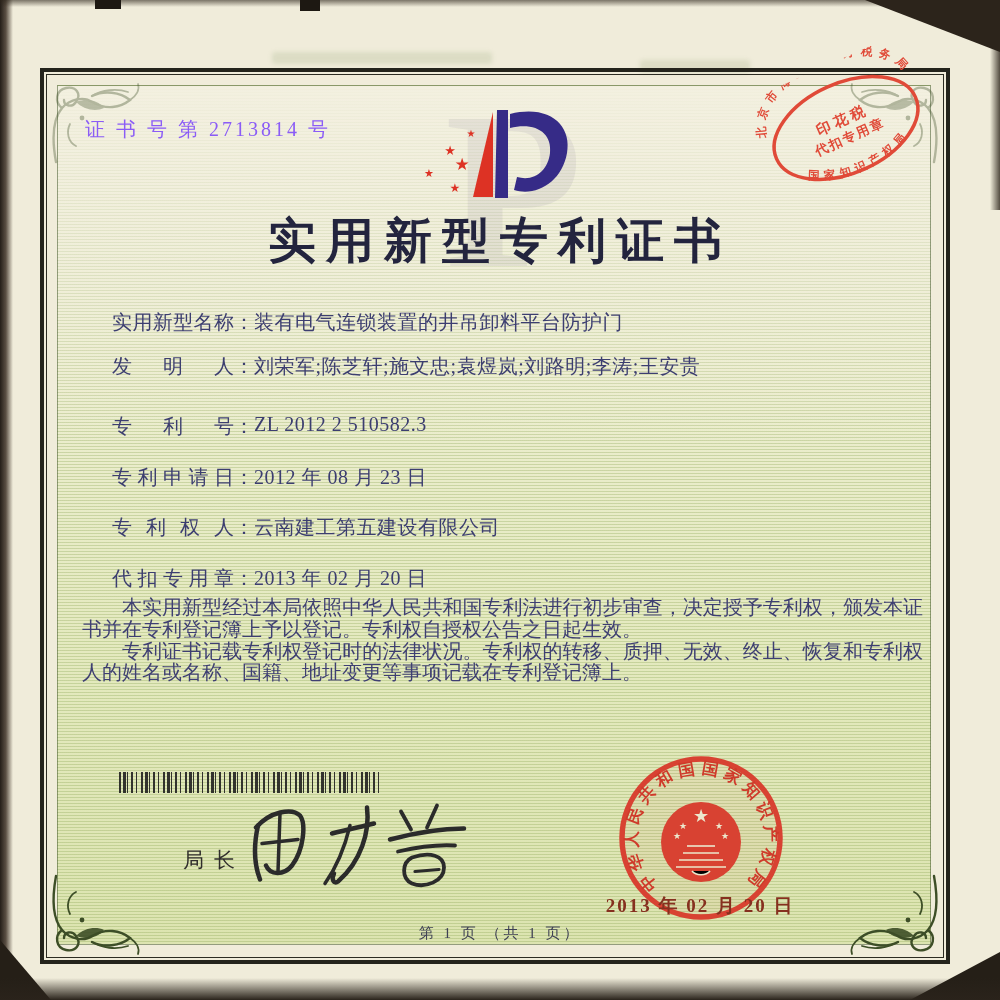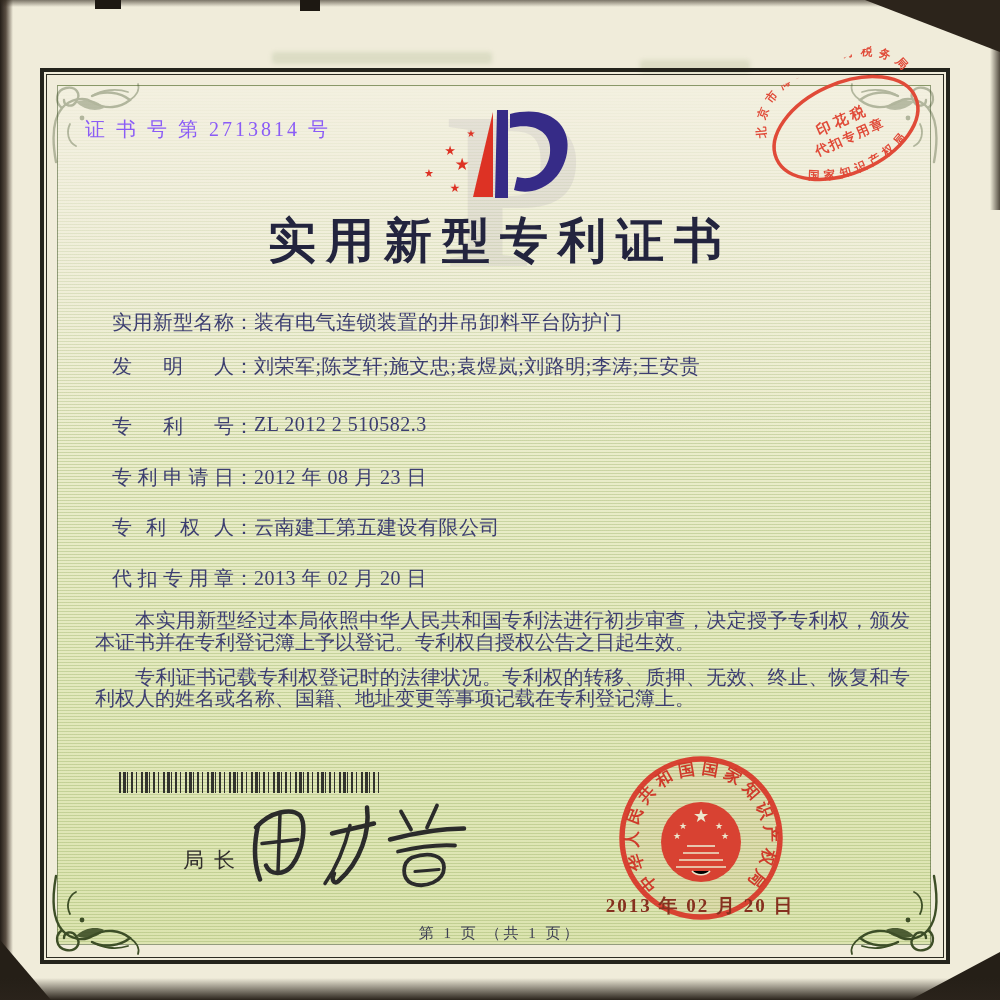--- a/index.html
+++ b/index.html
@@ -53,21 +53,21 @@
   .title{position:absolute;left:0;right:0;top:209px;text-align:center;
     font-size:48px;font-weight:bold;letter-spacing:10px;color:#23243e;}
   .fields{position:absolute;left:112px;top:0;width:810px;color:#3c3e70;font-size:20px;}
   .frow{position:absolute;left:0;white-space:nowrap;}
   .frow .flabel{display:inline-block;width:122px;text-align:justify;text-align-last:justify;
     vertical-align:top;font-family:Liberation Serif, serif;}
   .frow .fcolon{display:inline-block;vertical-align:top;}
   .frow .fvalue{display:inline-block;vertical-align:top;letter-spacing:.5px;}
   .body-text{position:absolute;left:82px;top:597px;width:841px;
     font-size:20px;line-height:21.8px;color:#3e3f72;text-align:justify;}
-  .body-text p{margin:13px;text-indent:2em;}
+  .body-text p{margin:0;text-indent:2em;}
   
   .barcode{position:absolute;left:119px;top:772px;width:263px;height:21px;opacity:.88;
     background:repeating-linear-gradient(90deg,
       #1c1c1c 0 2px,transparent 2px 4px,
       #1c1c1c 4px 7px,transparent 7px 8px,
       #1c1c1c 8px 9px,transparent 9px 12px,
       #1c1c1c 12px 14px,transparent 14px 17px,
       #1c1c1c 17px 18px,transparent 18px 22px);}
   
   .director-role{position:absolute;left:183px;top:846px;font-size:21px;letter-spacing:10px;

